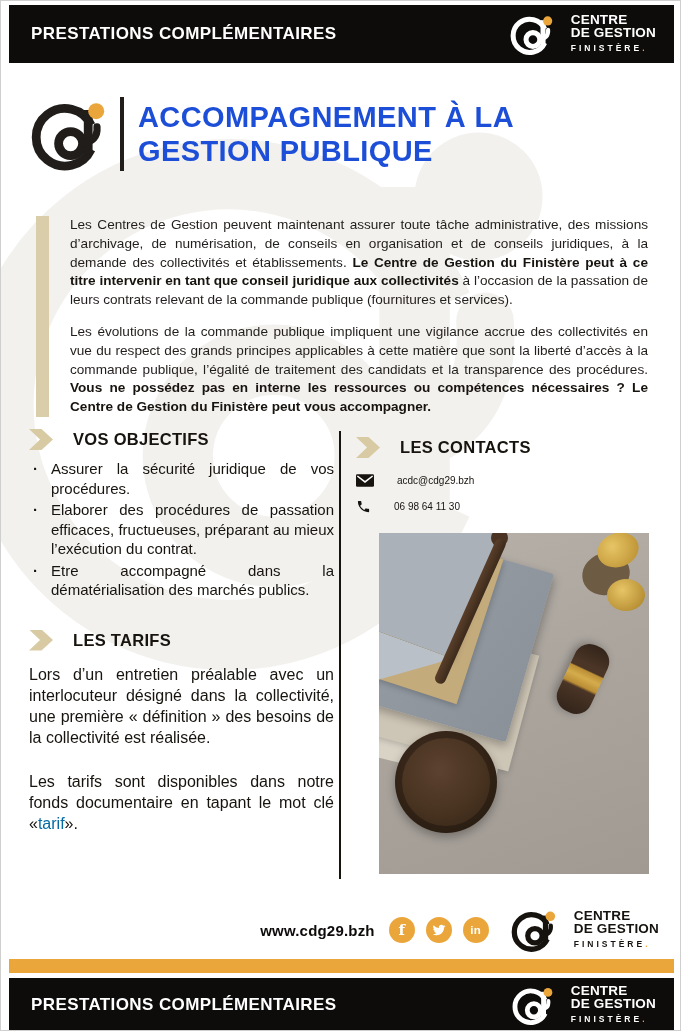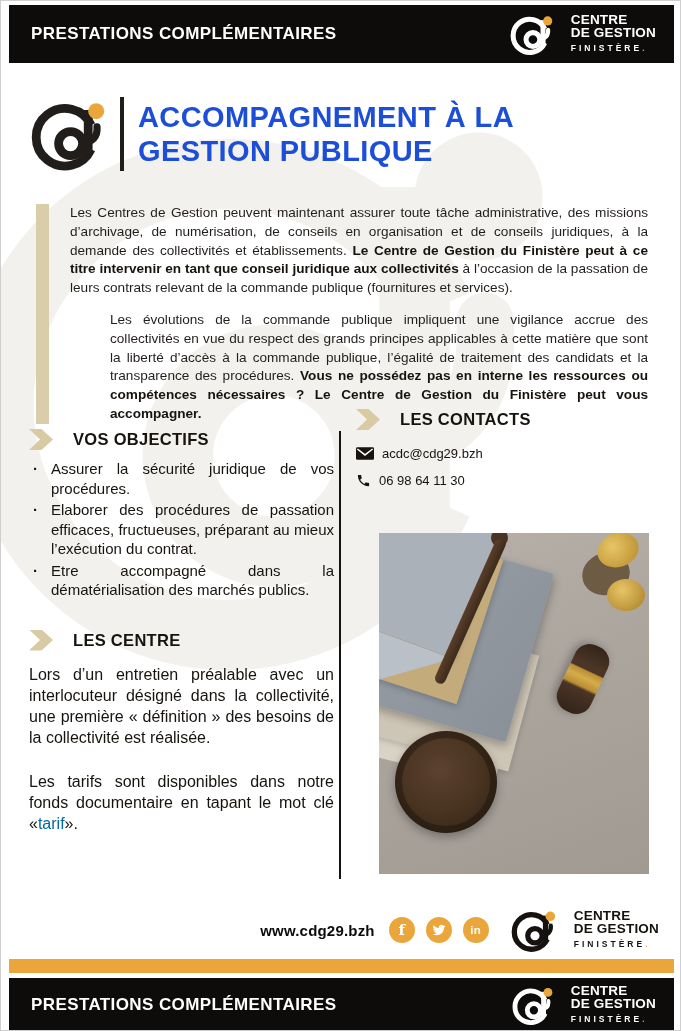--- a/index.html
+++ b/index.html
@@ -28,42 +28,42 @@
   .lt-fin .dot{color:#EBA63B;letter-spacing:0;}
   .logo.light{color:#ffffff;}
   .logo.dark{color:#16130f;}
   
   .watermark{position:absolute;left:-60px;top:58px;color:#f2f1ee;pointer-events:none;}
   
   .hero{position:absolute;left:28px;top:92px;display:flex;align-items:center;}
   .hero-divider{width:4px;height:74px;background:#201d1a;margin:0 14px 0 11px;}
   .hero-title{font-size:29px;line-height:34px;font-weight:bold;color:#1d4ed8;letter-spacing:.4px;}
   
-  .intro{position:absolute;left:35px;top:203px;width:612px;box-sizing:border-box;
+  .intro{position:absolute;left:35px;top:215px;width:612px;box-sizing:border-box;
          border-left:13px solid #DACDA9;padding-left:21px;}
   .intro p{margin:0;font-size:13.6px;line-height:18.8px;text-align:justify;color:#221e1c;}
-  .intro p + p{margin-top:13px;margin-left:40px;}
+  .intro p + p{margin-top:13px;}
   .intro strong{color:#17130e;}
   
   .vdivider{position:absolute;left:338px;top:430px;width:2px;height:448px;background:#17130e;}
   .col-left{position:absolute;left:28px;top:428px;width:305px;}
-  .col-right{position:absolute;left:355px;top:408px;width:296px;}
+  .col-right{position:absolute;left:355px;top:436px;width:296px;}
   .sec-h{display:flex;align-items:center;gap:20px;margin:0;font-size:16.5px;font-weight:bold;color:#17130e;letter-spacing:.3px;}
   .chev{flex:none;width:24px;height:21px;background:#d8cba3;
         clip-path:polygon(0 0,52% 0,100% 50%,52% 100%,0 100%,46% 50%);}
   .obj-list{margin:9px 0 0 0;padding:0;list-style:none;}
   .obj-list li{position:relative;padding-left:22px;font-size:15px;line-height:19.5px;
                text-align:justify;margin-bottom:2px;}
   .obj-list li::before{content:"·";position:absolute;left:4px;top:0;font-weight:bold;}
   .tarifs-h{margin-top:30px;}
   .col-left .body-p{margin:13px 0 0 0;font-size:16px;line-height:21px;text-align:justify;}
   .col-left .body-p.second{margin-top:23px;}
   .link{color:#0369a1;cursor:pointer;}
   
-  .contact-row{display:flex;align-items:center;gap:8px;margin-top:12px;font-size:13px;cursor:pointer;}
+  .contact-row{display:flex;align-items:center;gap:23px;margin-top:12px;font-size:10px;cursor:pointer;}
   .contact-row:first-of-type{margin-top:16px;}
   .cicon{flex:none;display:flex;align-items:center;}
   
   .photo{position:absolute;left:378px;top:532px;width:270px;height:341px;overflow:hidden;
          background:linear-gradient(160deg,#b7b1aa 0%,#aba59e 45%,#a09a93 100%);}
   .photo *{position:absolute;}
   .ph-sheet1{left:-50px;top:128px;width:180px;height:105px;background:#d9d3c6;transform:rotate(14deg);}
   .ph-sheet2{left:-42px;top:96px;width:190px;height:120px;background:#cdc5b5;transform:rotate(15deg);box-shadow:0 2px 6px rgba(0,0,0,.18);}
   .ph-folder{left:-60px;top:8px;width:215px;height:175px;border-radius:3px;transform:rotate(16deg);
              background:linear-gradient(115deg,#9aa1a9 0%,#8a9199 100%);box-shadow:2px 4px 10px rgba(0,0,0,.28);}
@@ -155,21 +155,21 @@
       <span>VOS OBJECTIFS</span>
     </h2>
     <ul class="obj-list">
       <li>Assurer la sécurité juridique de vos procédures.</li>
       <li>Elaborer des procédures de passation efficaces, fructueuses, préparant au mieux l’exécution du contrat.</li>
       <li>Etre accompagné dans la dématérialisation des marchés publics.</li>
     </ul>
 
     <h2 class="sec-h tarifs-h">
       <span class="chev"></span>
-      <span>LES CENTRE</span>
+      <span>LES TARIFS</span>
     </h2>
     <p class="body-p">Lors d’un entretien préalable avec un interlocuteur désigné dans la collectivité, une première « définition » des besoins de la collectivité est réalisée.</p>
     <p class="body-p second"><span>Les tarifs sont disponibles dans notre fonds documentaire en tapant le mot clé «</span><a class="link">tarif</a><span>».</span></p>
   </section>
 
   <section class="col-right">
     <h2 class="sec-h">
       <span class="chev"></span>
       <span>LES CONTACTS</span>
     </h2>

